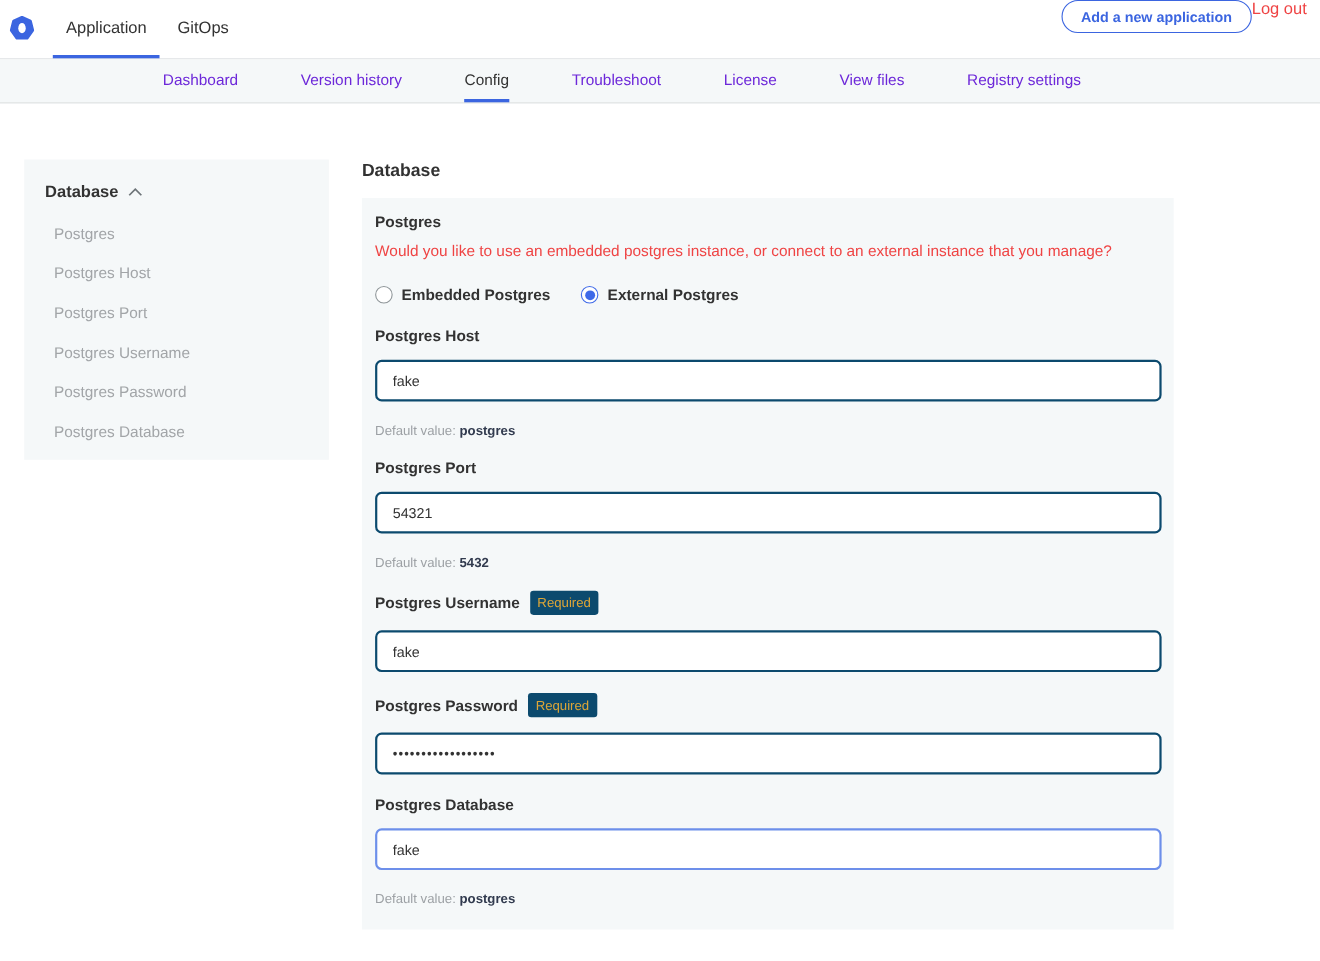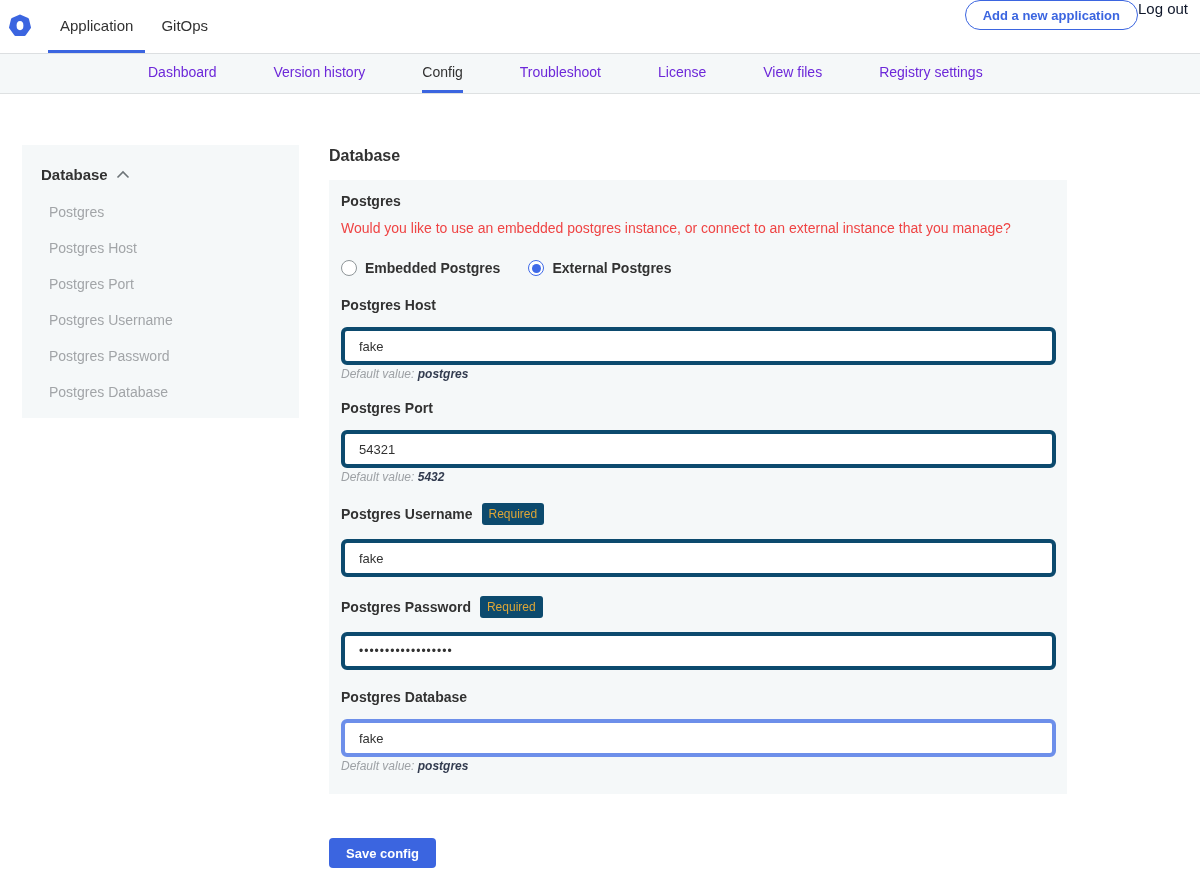--- a/index.html
+++ b/index.html
@@ -9,21 +9,21 @@
 
   
   .topbar { height:54px; display:flex; align-items:stretch; border-bottom:1px solid #dcdfe1; background:#fff; }
   .logo-wrap { display:flex; align-items:center; padding-left:8px; padding-right:14px; }
   .app-tab { display:flex; align-items:center; padding:0 12px; margin:0 2px; font-size:15px;
     color:#323232; cursor:pointer; border-bottom:3px solid transparent; }
   .app-tab.active { border-bottom-color:#3b65e0; }
   .topbar-right { margin-left:auto; display:flex; align-items:flex-start; padding-right:12px; }
   .add-app-btn { height:30px; padding:0 17px; border:1px solid #3b65e0; border-radius:16px;
     background:#fff; color:#3b65e0; font-weight:bold; font-size:13px; display:flex; align-items:center; cursor:pointer; }
-  .logout { font-size:15px; color:#0f172a; cursor:pointer; }
+  .logout { font-size:15px; color:#ef4444; cursor:pointer; }
 
   
   .subnav { height:40px; background:#f5f8f9; border-bottom:1px solid #dee1e2;
     display:flex; align-items:stretch; padding-left:148px; gap:57px; }
   .subnav-item { display:flex; align-items:center; font-size:14px; color:#6d28d9;
     border-bottom:3px solid transparent; cursor:pointer; white-space:nowrap; }
   .subnav-item.active { color:#323232; border-bottom-color:#3b65e0; }
 
   
   .content { position:relative; width:1200px; height:781px; }
@@ -49,26 +49,26 @@
   .radio-option.checked .radio-circle { border-color:#3f6ae8; }
   .radio-dot { width:9px; height:9px; border-radius:50%; background:#3f6ae8; display:none; }
   .radio-option.checked .radio-dot { display:block; }
   .radio-label { font-size:14px; font-weight:bold; color:#323232; }
 
   .field { margin-bottom:19px; }
   .field:last-child { margin-bottom:0; }
   .field-label-row { display:flex; align-items:center; gap:9px; margin-bottom:14px; }
   .field-label { font-size:14px; font-weight:bold; color:#323232; }
   .required-badge { font-size:12px; color:#dda637; background:#0c4a6e; padding:4px 7px; border-radius:3px; }
-  .text-input { display:block; width:715px; height:38px; border:4px solid #0c4a6e; border-radius:6px;
+  .text-input { display:block; width:715px; height:38px; border:2px solid #0c4a6e; border-radius:6px;
     background:#fff; padding:0 14px; font-size:13px; color:#323232;
     font-family:"Liberation Sans","DejaVu Sans",sans-serif; outline:none; }
   .text-input.focused { border-color:#6d8fea; }
   .text-input.password { font-size:12px; letter-spacing:1px; }
-  .helper { margin-top:2px; font-size:12px; color:#9da1a5;font-style:italic; }
+  .helper { margin-top:19px; font-size:12px; color:#9da1a5; }
   .helper b { color:#323b4f; }
 
   .save-btn { margin-top:44px; height:30px; padding:0 17px; background:#3b65e0; color:#fff;
     font-size:13px; font-weight:bold; border:none; border-radius:4px; cursor:pointer;
     font-family:"Liberation Sans","DejaVu Sans",sans-serif; }
 </style>
 </head>
 <body>
 
 <div class="page">

